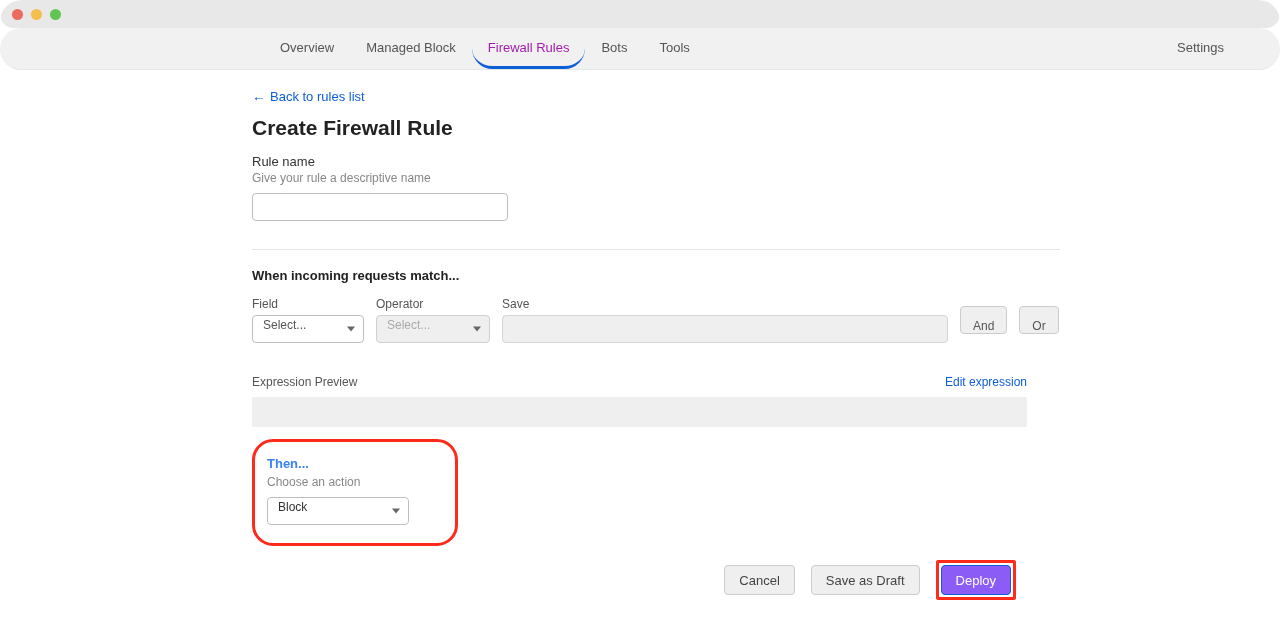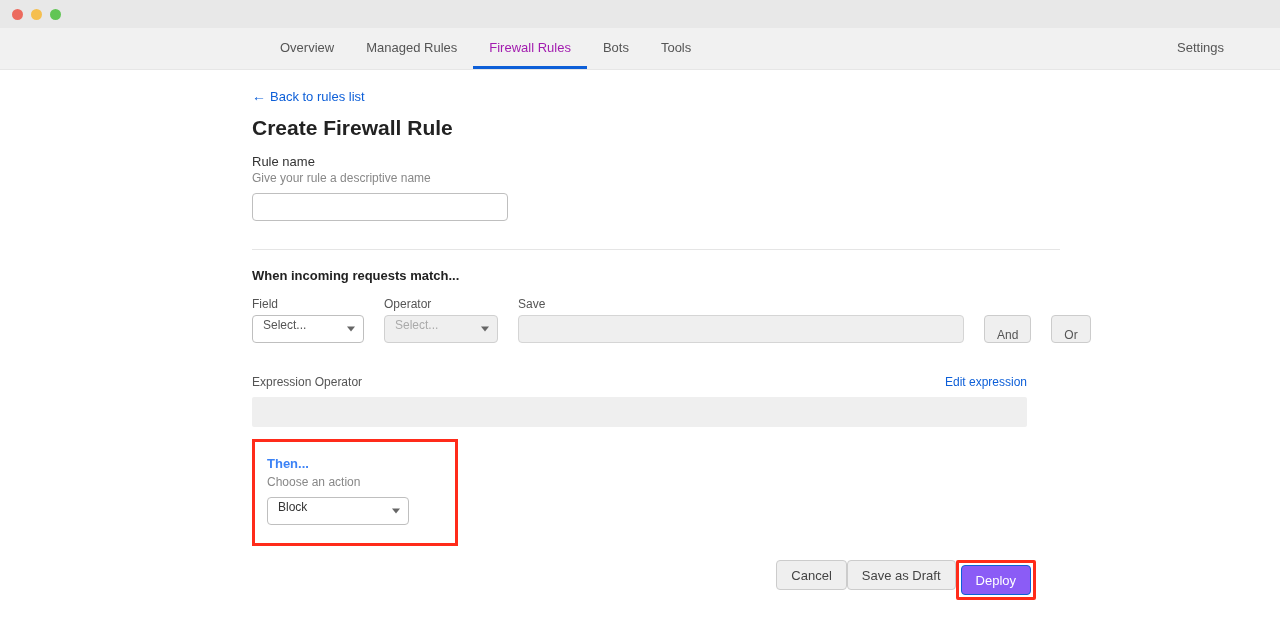--- a/index.html
+++ b/index.html
@@ -1,72 +1,72 @@
 <!DOCTYPE html>
 <html><head>
 <meta charset="utf-8">
 <style>
-* { box-sizing: border-box; margin: 0; padding: 0; }
+* { box-sizing: border-box; margin: 0; padding: 0; border-radius: 21px; }
 body { font-family: -apple-system, BlinkMacSystemFont, "Segoe UI", Helvetica, Arial, sans-serif; background: #fff; color: #333; font-size: 13px; }
 .window { width: 1280px; height: 620px; overflow: hidden; position: relative; background: #fff; }
 .titlebar { height: 28px; background: #e8e8e8; display: flex; align-items: center; padding-left: 12px; gap: 8px; }
 .dot { width: 11px; height: 11px; border-radius: 50%; }
 .dot.red { background: #ec6a5e; }
 .dot.yellow { background: #f5bf4f; }
 .dot.green { background: #61c554; }
 .tabbar { height: 42px; background: #f1f1f1; border-bottom: 1px solid #e6e6e6; display: flex; align-items: stretch; padding-left: 264px; padding-right: 40px; }
 .tab { padding: 0 16px; display: flex; align-items: center; color: #555; font-size: 13px; cursor: pointer; border-bottom: 3px solid transparent; }
 .tab.active { border-bottom-color: #0d5fd8; color: #a21caf; }
 .tab.settings { margin-left: auto; }
 .content { padding: 18px 40px 0 252px; max-width: 1100px; }
 .backlink { color: #0d5fd8; font-size: 13px; display: inline-flex; align-items: center; gap: 4px; cursor: pointer; margin-bottom: 12px; }
 .arrow-left { font-size: 14px; }
 h1 { font-size: 21px; font-weight: 600; color: #222; margin-bottom: 14px; }
 .label { font-size: 13px; color: #333; margin-bottom: 2px; }
 .hint { font-size: 12px; color: #888; margin-bottom: 8px; }
 .text-input { width: 256px; height: 28px; border: 1px solid #bfbfbf; border-radius: 4px; padding: 0 8px; font-size: 13px; background: #fff; }
 .divider { border: none; border-top: 1px solid #e5e5e5; margin: 28px 0 18px 0; }
 .section-heading { font-size: 13px; font-weight: 700; color: #222; margin-bottom: 14px; }
-.match-row { display: flex; align-items: flex-end; gap: 20px; }
+.match-row { display: flex; align-items: center; gap: 12px; }
 .match-col { display: flex; flex-direction: column; }
 .match-col .col-label { font-size: 12px; color: #555; margin-bottom: 4px; }
 .select { height: 28px; border: 1px solid #bfbfbf; border-radius: 4px; background: #fff; padding: 0 24px 8px 10px; font-size: 12px; color: #555; position: relative; display: inline-flex; align-items: center; cursor: pointer; }
 .select::after { content: ""; position: absolute; right: 8px; top: 50%; transform: translateY(-50%); border-left: 4px solid transparent; border-right: 4px solid transparent; border-top: 5px solid #666; }
 .select.disabled { background: #efefef; color: #aaa; border-color: #d0d0d0; cursor: default; }
 .field-select { width: 112px; }
 .operator-select { width: 114px; }
 .value-input { width: 446px; height: 28px; border: 1px solid #d5d5d5; border-radius: 4px; background: #efefef; }
 .logic-btn { height: 28px; padding: 12px 12px; border: 1px solid #ccc; border-radius: 4px; background: #efefef; color: #555; font-size: 12px; cursor: pointer; }
 .preview-row { display: flex; justify-content: space-between; align-items: baseline; margin-top: 32px; margin-bottom: 8px; }
 .preview-label { font-size: 12px; color: #555; }
 .edit-link { color: #0d5fd8; font-size: 12px; cursor: pointer; }
 .preview-box { width: 775px; height: 30px; background: #efefef; border-radius: 2px; }
 .then-box { width: 206px; margin-top: 12px; padding: 14px 12px 18px 12px; border: 3px solid #ff2b1a; }
 .then-heading { font-size: 13px; font-weight: 600; color: #3b82f6; margin-bottom: 4px; }
 .then-hint { font-size: 12px; color: #888; margin-bottom: 8px; }
 .action-select { width: 142px; }
 .action-select .sel-text { color: #333; }
-.footer { position: absolute; right: 244px; top: 560px; display: flex; gap: 0; align-items: flex-start; }
+.footer { position: absolute; right: 264px; top: 560px; display: flex; gap: 16px; align-items: center; }
 .btn { height: 30px; padding: 0 14px; border: 1px solid #ccc; border-radius: 4px; background: #efefef; color: #444; font-size: 13px; cursor: pointer; display: inline-flex; align-items: center; }
 .btn.primary { background: #8b5cf6; border-color: #0d5fd8; color: #fff; }
 .deploy-wrap { border: 3px solid #ff2b1a; padding: 2px; border-radius: 2px; display: inline-flex; }
 </style>
 </head>
 <body>
 
 <div class="window">
   <div class="titlebar">
     <div class="dot red"></div>
     <div class="dot yellow"></div>
     <div class="dot green"></div>
   </div>
 
   <div class="tabbar">
     <div class="tab">Overview</div>
-    <div class="tab">Managed Rules</div>
+    <div class="tab">Managed Block</div>
     <div class="tab active">Firewall Rules</div>
     <div class="tab">Bots</div>
     <div class="tab">Tools</div>
     <div class="tab settings">Settings</div>
   </div>
 
   <div class="content">
     <div class="backlink">
       <span class="arrow-left">←</span>
       <span>Back to rules list</span>
@@ -97,21 +97,21 @@
       </div>
       <div class="match-col" style="flex:0 0 auto;">
         <div class="col-label">Save</div>
         <div class="value-input"></div>
       </div>
       <button class="logic-btn">And</button>
       <button class="logic-btn">Or</button>
     </div>
 
     <div class="preview-row" style="width:775px;">
-      <div class="preview-label">Expression Operator</div>
+      <div class="preview-label">Expression Preview</div>
       <div class="edit-link">Edit expression</div>
     </div>
     <div class="preview-box"></div>
 
     <div class="then-box">
       <div class="then-heading">Then...</div>
       <div class="then-hint">Choose an action</div>
       <div class="select action-select">
         <span class="sel-text">Block</span>
       </div>

